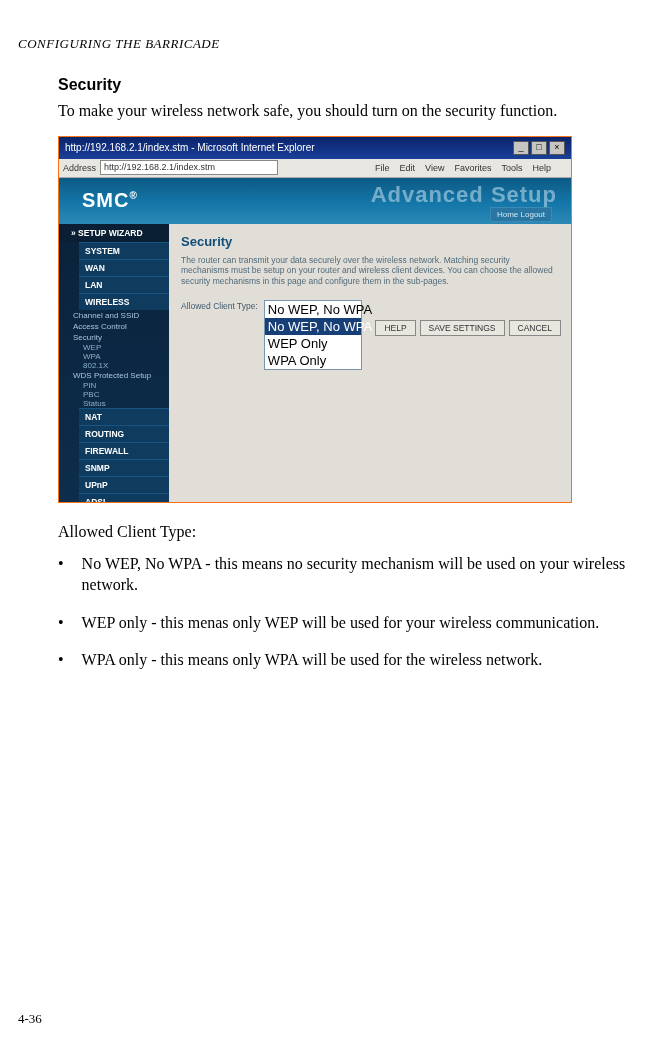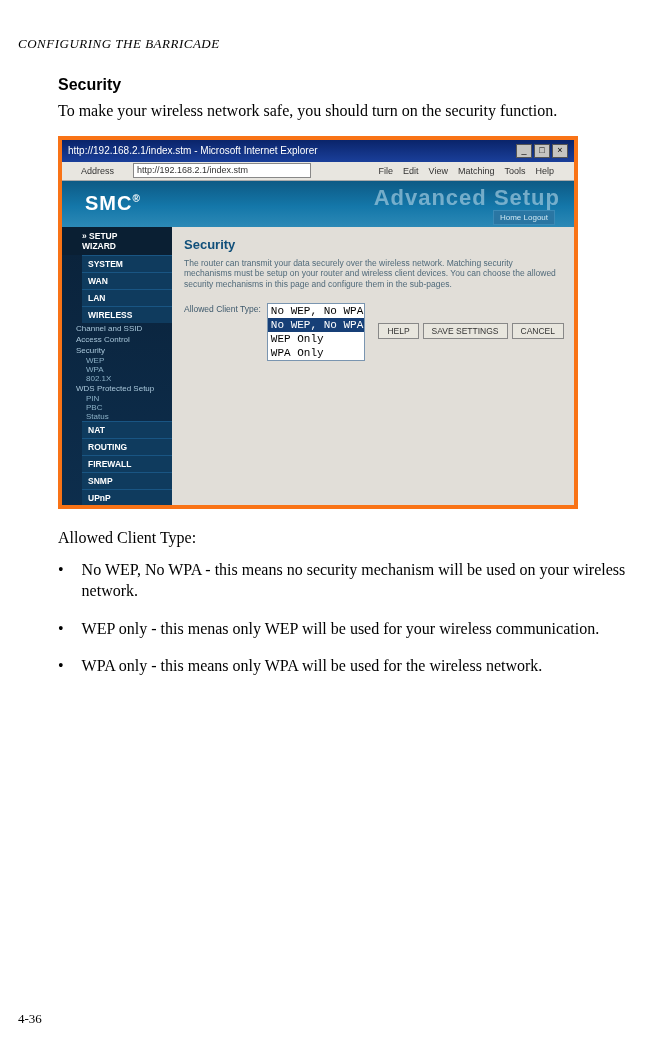--- a/index.html
+++ b/index.html
@@ -35,21 +35,21 @@
     margin: 0 0 6px 0;
   }
   .body-text {
     font-size: 16px;
     line-height: 1.35;
     margin: 0 0 14px 0;
   }
   .screenshot-frame {
     width: 512px;
     height: 365px;
-    border: 4px solid #f97316;
+    border: 1px solid #f97316;
     background: #dedcd7;
     position: relative;
     overflow: hidden;
     margin-bottom: 20px;
     font-family: Tahoma, Arial, sans-serif;
   }
   .ie-titlebar {
     height: 18px;
     background: linear-gradient(#0a246a,#1a3f9a);
     color: #fff;
@@ -69,21 +69,21 @@
   }
   .ie-chrome {
     height: 18px;
     background: #e8e6e0;
     border-bottom: 1px solid #aaa;
     display: flex;
     align-items: center;
     font-size: 9px;
     color: #333;
   }
-  .ie-chrome .addr-label { padding: 0 19px; }
+  .ie-chrome .addr-label { padding: 0 4px; }
   .ie-chrome .addr-box {
     background:#fff; border:1px solid #888; height:13px; flex:0 0 170px;
     font-size:9px; padding:0 3px; line-height:13px; color:#333; overflow:hidden;
   }
   .ie-chrome .menu {
     margin-left:auto; display:flex; gap:10px; padding-right:20px; color:#333;
   }
   .brand-band {
     height: 46px;
     background: linear-gradient(#0d5a85,#1477a9 55%,#2c89b6);
@@ -103,21 +103,21 @@
     color:#cfe7f2; font-size:8px; padding:2px 6px; border:1px solid #3b8ab6;
   }
   .app-body { display:flex; height: calc(100% - 82px); }
   .sidebar {
     width: 110px;
     background: linear-gradient(#0a223a,#0d2e4d);
     color:#d6e4ee; font-size:8.5px;
     display:flex; flex-direction:column;
   }
   .sidebar .wizard {
-    background:#0a1f33; color:#fff; font-weight:bold; padding:4px 20px;
+    background:#0a1f33; color:#fff; font-weight:bold; padding:4px 12px;
     font-size:8.5px;
   }
   .sidebar .navitem {
     background:#0f3b5e; color:#fff; font-weight:bold; padding:3px 6px;
     border-top:1px solid #195583; font-size:8.5px;margin-left:20px;
   }
   .sidebar .subitem {
     color:#a8c6d9; padding:1px 6px 1px 14px; font-size:8px;
   }
   .sidebar .subsub {
@@ -131,21 +131,21 @@
     margin-bottom:6px;
   }
   .panel-desc {
     color:#506a7a; font-size:8.5px; line-height:1.25;
   }
   .field-row {
     margin-top:14px; display:flex; align-items:flex-start; gap:6px;
   }
   .field-row .label { font-size:8.5px; color:#3f5a6d; padding-top:1px; }
   .select-box {
-    width: 96px; font-size:11px; background:#fff; border:1px solid #7a95b0;font-family:Liberation Mono, monospace;
+    width: 96px; font-size:13px; background:#fff; border:1px solid #7a95b0;
   }
   .select-box .opt { padding:1px 3px; white-space:nowrap; }
   .select-box .opt.selected { background:#163f77; color:#fff; }
   .btn-row {
     position:absolute; right:10px; bottom: calc(100% - 128px);
     display:flex; gap:4px;
   }
   .btn-row .btn {
     background:#e8e6de; border:1px solid #888; font-size:8.5px;
     padding:2px 8px; color:#333;
@@ -182,21 +182,21 @@
         <span>×</span>
       </span>
     </div>
     <div class="ie-chrome">
       <span class="addr-label">Address</span>
       <span class="addr-box">http://192.168.2.1/index.stm</span>
       <span class="menu">
         <span>File</span>
         <span>Edit</span>
         <span>View</span>
-        <span>Matching</span>
+        <span>Favorites</span>
         <span>Tools</span>
         <span>Help</span>
       </span>
     </div>
     <div class="brand-band">
       <span class="logo">
         <span>SMC</span><span class="supR">®</span>
       </span>
       <span class="adv">Advanced Setup</span>
       <span class="home-logout">Home  Logout</span>

